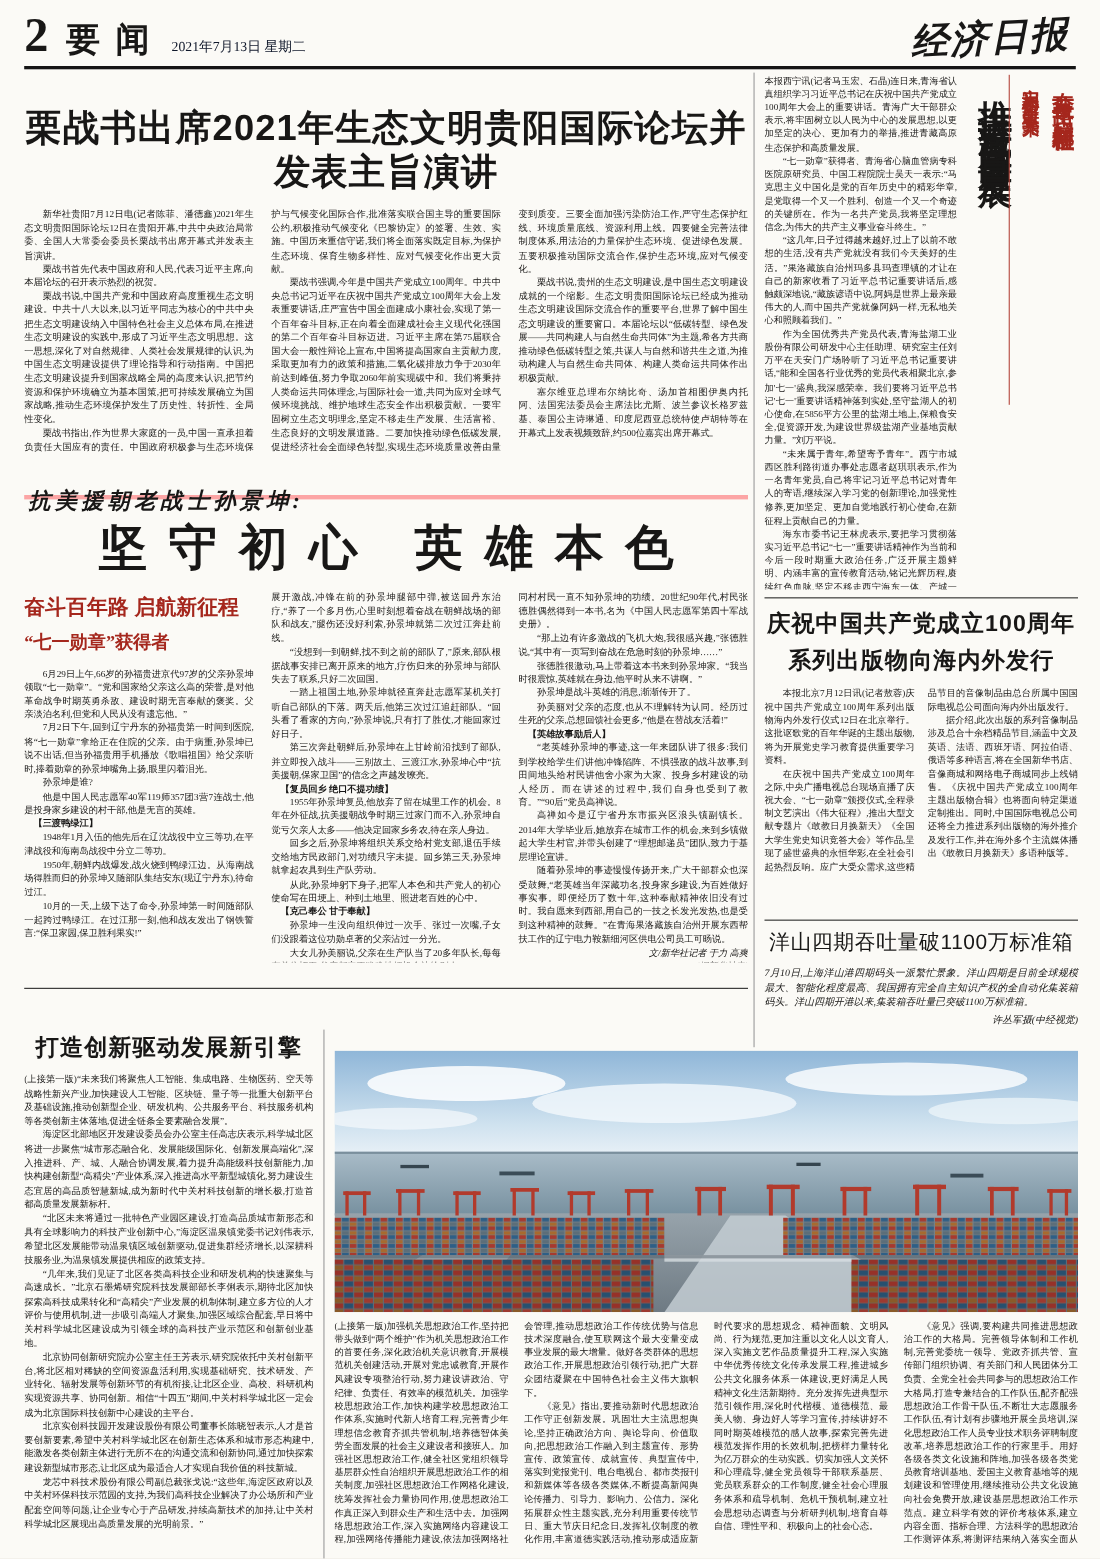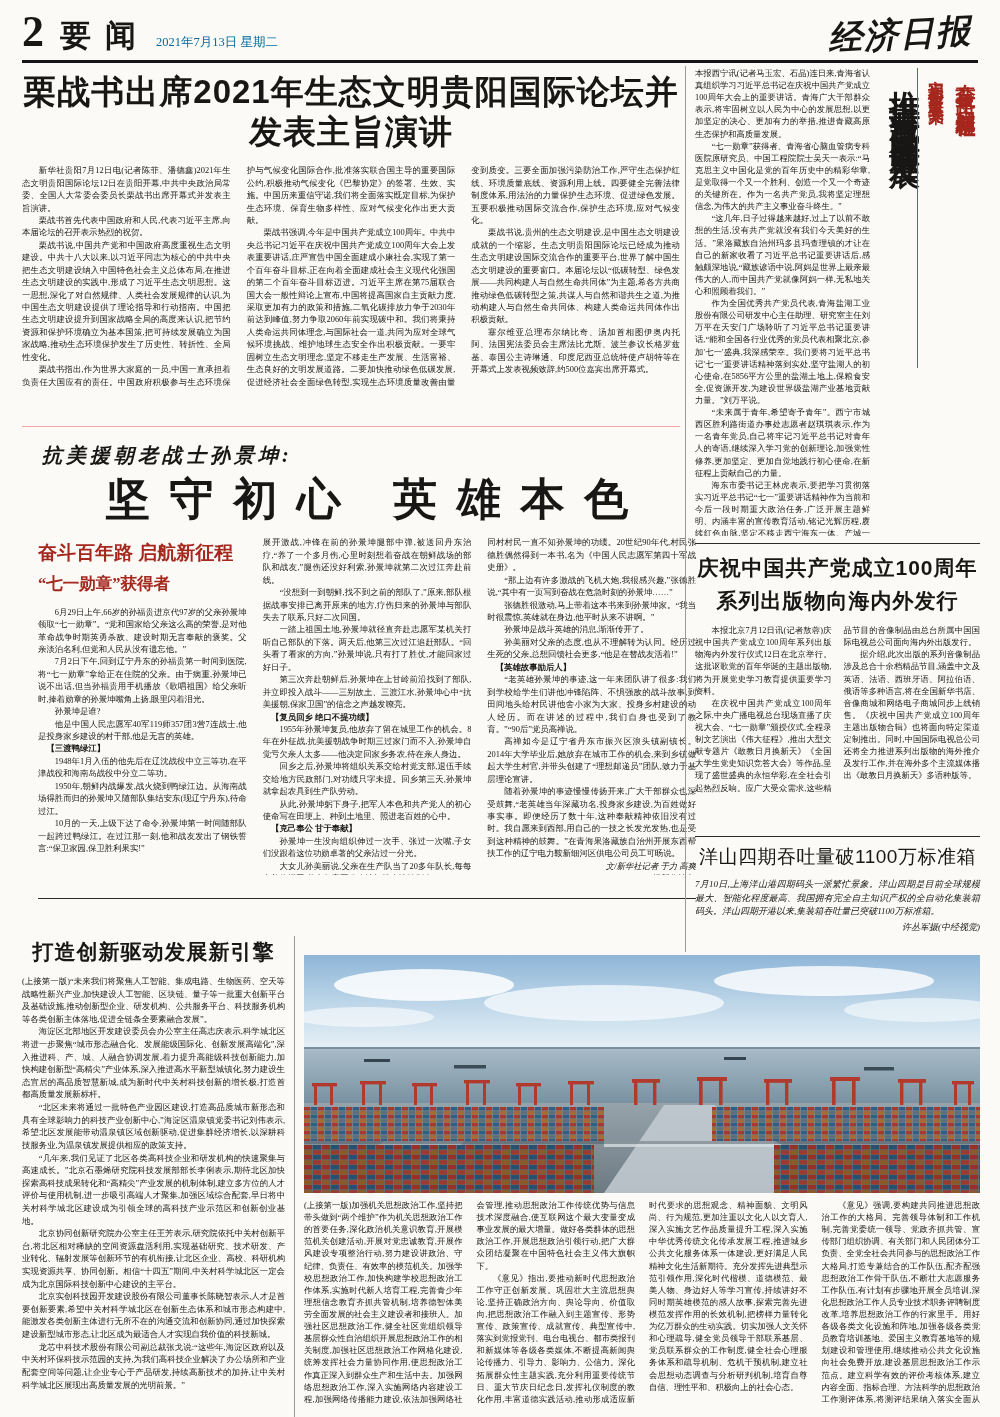--- a/index.html
+++ b/index.html
@@ -3,37 +3,37 @@
 <meta charset="utf-8">
 <style>
   html,body{margin:0;padding:0;background:#e8e6e0;}
   .page{position:relative;width:1000px;height:1417px;margin:0 auto;background:#fbfaf6;color:#181716;
         font-family:"Liberation Serif", serif;overflow:hidden;}
   
   .hdr{position:absolute;left:22px;top:10px;right:22px;height:48px;}
   .hdr-left{position:absolute;left:0;top:0;display:flex;align-items:baseline;}
   .pgnum{font-size:44px;font-weight:900;font-family:"Liberation Serif",serif;line-height:1;}
   .section{font-size:31px;font-weight:900;letter-spacing:14px;margin-left:16px;font-family:"Liberation Serif",serif;}
-  .dateline{font-size:12.5px;margin-left:6px;color:#0369a1;}
+  .dateline{font-size:12.5px;margin-left:6px;color:#0f172a;}
   .masthead{position:absolute;right:6px;top:2px;font-size:34px;font-weight:900;font-style:italic;
             font-family:"DejaVu Serif",serif;transform:rotate(-3deg);letter-spacing:2px;}
   .hdr-rule{position:absolute;left:22px;right:22px;top:60px;height:3px;background:#151515;}
   
   .para{margin:0;text-indent:2em;text-align:justify;}
   .subhead{font-weight:bold;text-indent:1em;}
   .byline{text-align:right;text-indent:0;font-style:italic;}
   .cont .para:first-child{text-indent:0;}
   
-  .art-top{position:absolute;left:22px;top:60px;width:658px;height:366px;border-bottom:1px solid #fca5a5;}
+  .art-top{position:absolute;left:22px;top:84px;width:658px;height:366px;border-bottom:4px solid #fca5a5;}
   .art-top h1{margin:12px 0 14px;font-family:"Liberation Sans",sans-serif;font-weight:900;
               font-size:33px;text-align:center;letter-spacing:1px;line-height:1.2;}
   .cols3{column-count:3;column-gap:16px;height:284px;overflow:hidden;
          font-size:8.4px;line-height:1.48;}
   
-  .art-hero{position:absolute;left:38px;top:440px;width:658px;height:458px;border-bottom:1px solid #2a2a2a;}
+  .art-hero{position:absolute;left:22px;top:440px;width:658px;height:458px;border-bottom:1px solid #2a2a2a;}
   .kicker{font-size:20px;font-weight:bold;font-style:italic;letter-spacing:4px;margin:2px 0 0 4px;}
   .art-hero h2{margin:6px 0 14px;font-family:"Liberation Sans",sans-serif;font-weight:900;
                font-size:44px;text-align:center;letter-spacing:0.45em;text-indent:0.45em;line-height:1.1;}
   .hero-cols{display:flex;gap:16px;height:338px;overflow:hidden;}
   .hero-col{flex:1;font-size:8.4px;line-height:1.48;overflow:hidden;}
   .badge{color:#a5271d;margin:2px 0 10px;line-height:1.5;}
   .badge .b1{font-size:19px;font-weight:900;font-family:"Liberation Sans",sans-serif;}
   .badge .b2{font-size:16.5px;font-weight:900;font-family:"Liberation Serif",serif;margin-top:4px;}
   
   .vdiv-right{position:absolute;left:685px;top:66px;width:1px;height:886px;background:#9a9a9a;}

